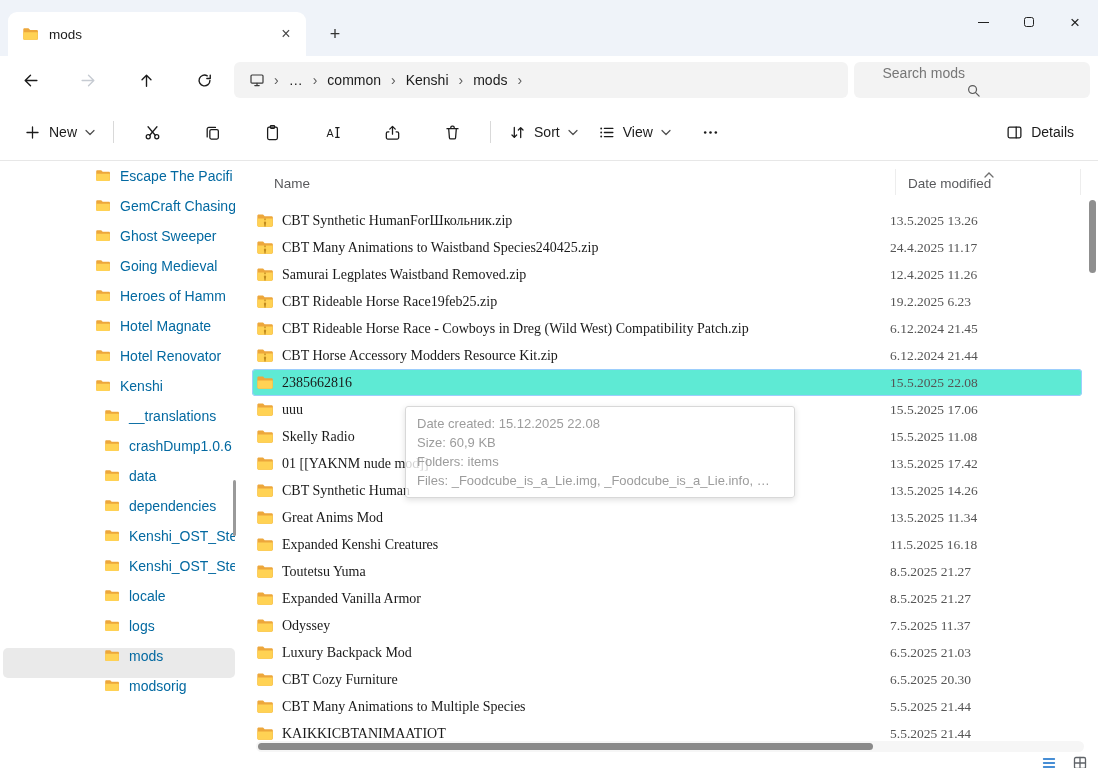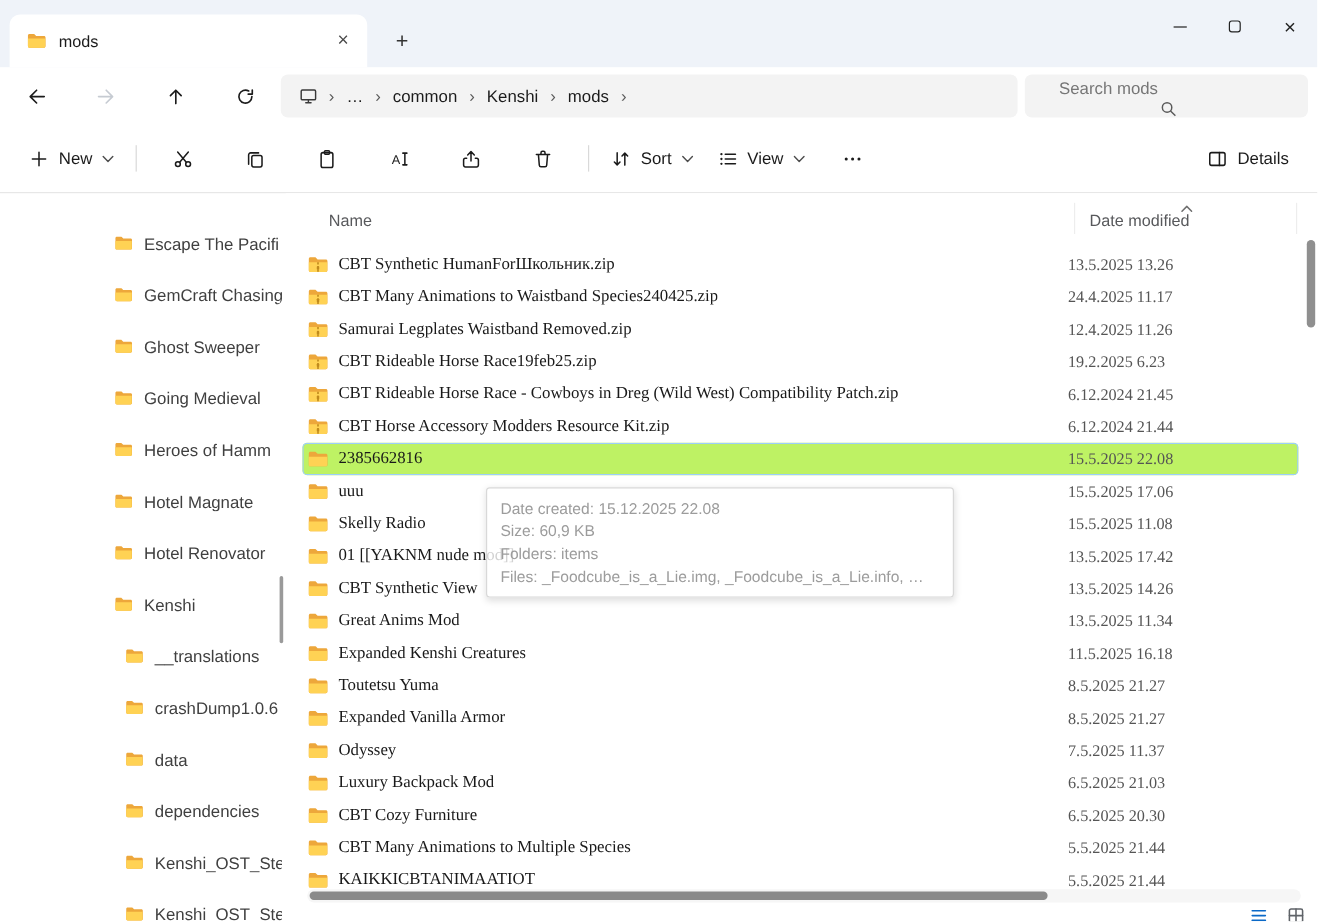--- a/index.html
+++ b/index.html
@@ -58,22 +58,22 @@
   .cmd-divider { width:1px; height:22px; background:#d9d9d9; margin:0 8px; }
   .cmdbar svg { width:17px; height:17px; stroke:#1b1b1b; fill:none; stroke-width:1.2;
                 stroke-linecap:round; stroke-linejoin:round; }
   .chev { width:10px !important; height:7px !important; stroke:#4d4d4d !important; }
   .spacer { flex:1; }
 
   
   .bodyarea { position:relative; display:flex; height:607px; }
 
   .sidebar { width:238px; position:relative; padding-top:7px; overflow:hidden; }
-  .side-item { height:30px; display:flex; align-items:flex-end; gap:9px; padding-left:92px;
-               margin:13px 3px; border-radius:5px; font-size:14px; color:#404040;
+  .side-item { height:30px; display:flex; align-items:flex-start; gap:9px; padding-left:92px;
+               margin:0 3px; border-radius:5px; font-size:14px; color:#0369a1;
                white-space:nowrap; overflow:hidden; }
   .side-item.child { padding-left:101px; }
   .side-item.selected { background:#eaeaea; }
   .side-item .fi { width:16px; height:16px; flex:none; }
   .side-scrollthumb { position:absolute; right:2px; top:319px; width:3px; height:56px;
                       background:#9a9a9a; border-radius:2px; }
 
   .main { flex:1; position:relative; background:#fff; overflow:hidden; }
 
   .cols-header { position:absolute; top:0; left:0; right:0; height:40px; }
@@ -83,21 +83,21 @@
   .col-sep2 { position:absolute; left:842px; top:8px; width:1px; height:26px; background:#ededed; }
   .sort-dir { position:absolute; left:746px; top:3px; }
   .sort-dir svg { width:10px; height:6px; stroke:#6f6f6f; fill:none; stroke-width:1.3; stroke-linecap:round; }
 
   .rows { position:absolute; top:46px; left:0; right:0;font-family:Liberation Serif, serif; }
   .row { position:relative; height:27px; display:flex; align-items:center; gap:8px;
          margin:0 16px 0 14px; padding-left:4px; border-radius:4px; font-size:14px; color:#191919; }
   .row .fi { width:18px; height:18px; flex:none; }
   .fname { white-space:nowrap; overflow:hidden; max-width:570px; }
   .fdate { position:absolute; left:638px; font-size:13.5px; color:#555; white-space:nowrap; }
-  .row.selected { background:#bef264; box-shadow: inset 0 0 0 1px #9ccefc; }
+  .row.selected { background:#5eead4; box-shadow: inset 0 0 0 1px #9ccefc; }
 
   .tooltip { position:absolute; left:167px; top:245px; width:390px; z-index:6;
              background:rgba(255,255,255,0.8); border:1px solid #d8d8d8; border-radius:3px;
              box-shadow:0 2px 6px rgba(0,0,0,0.13); padding:7px 11px;
              font-size:13px; line-height:19px; color:#9c9c9c; }
   .tooltip div { white-space:nowrap; overflow:hidden; text-overflow:ellipsis; }
 
   .vscroll-thumb { position:absolute; right:2px; top:39px; width:7px; height:73px;
                    background:#8f8f8f; border-radius:4px; }
   .hscroll { position:absolute; left:18px; top:580px; width:828px; height:11px;
@@ -522,21 +522,21 @@
               <path d="M1.2 5.8h13.6v6c0 .7-.5 1.2-1.2 1.2H2.4c-.7 0-1.2-.5-1.2-1.2z" fill="#ffd254"></path>
             </svg>
             <span class="fname">01 [[YAKNM nude mod]]</span>
             <span class="fdate">13.5.2025 17.42</span>
           </div>
           <div class="row">
             <svg class="fi" viewBox="0 0 16 16">
               <path d="M1.2 3.4c0-.7.5-1.2 1.2-1.2h3.3c.3 0 .6.1.8.3l1.2 1.2h6.1c.7 0 1.2.5 1.2 1.2v6.9c0 .7-.5 1.2-1.2 1.2H2.4c-.7 0-1.2-.5-1.2-1.2z" fill="#eda73b"></path>
               <path d="M1.2 5.8h13.6v6c0 .7-.5 1.2-1.2 1.2H2.4c-.7 0-1.2-.5-1.2-1.2z" fill="#ffd254"></path>
             </svg>
-            <span class="fname">CBT Synthetic View</span>
+            <span class="fname">CBT Synthetic Human</span>
             <span class="fdate">13.5.2025 14.26</span>
           </div>
           <div class="row">
             <svg class="fi" viewBox="0 0 16 16">
               <path d="M1.2 3.4c0-.7.5-1.2 1.2-1.2h3.3c.3 0 .6.1.8.3l1.2 1.2h6.1c.7 0 1.2.5 1.2 1.2v6.9c0 .7-.5 1.2-1.2 1.2H2.4c-.7 0-1.2-.5-1.2-1.2z" fill="#eda73b"></path>
               <path d="M1.2 5.8h13.6v6c0 .7-.5 1.2-1.2 1.2H2.4c-.7 0-1.2-.5-1.2-1.2z" fill="#ffd254"></path>
             </svg>
             <span class="fname">Great Anims Mod</span>
             <span class="fdate">13.5.2025 11.34</span>
           </div>

